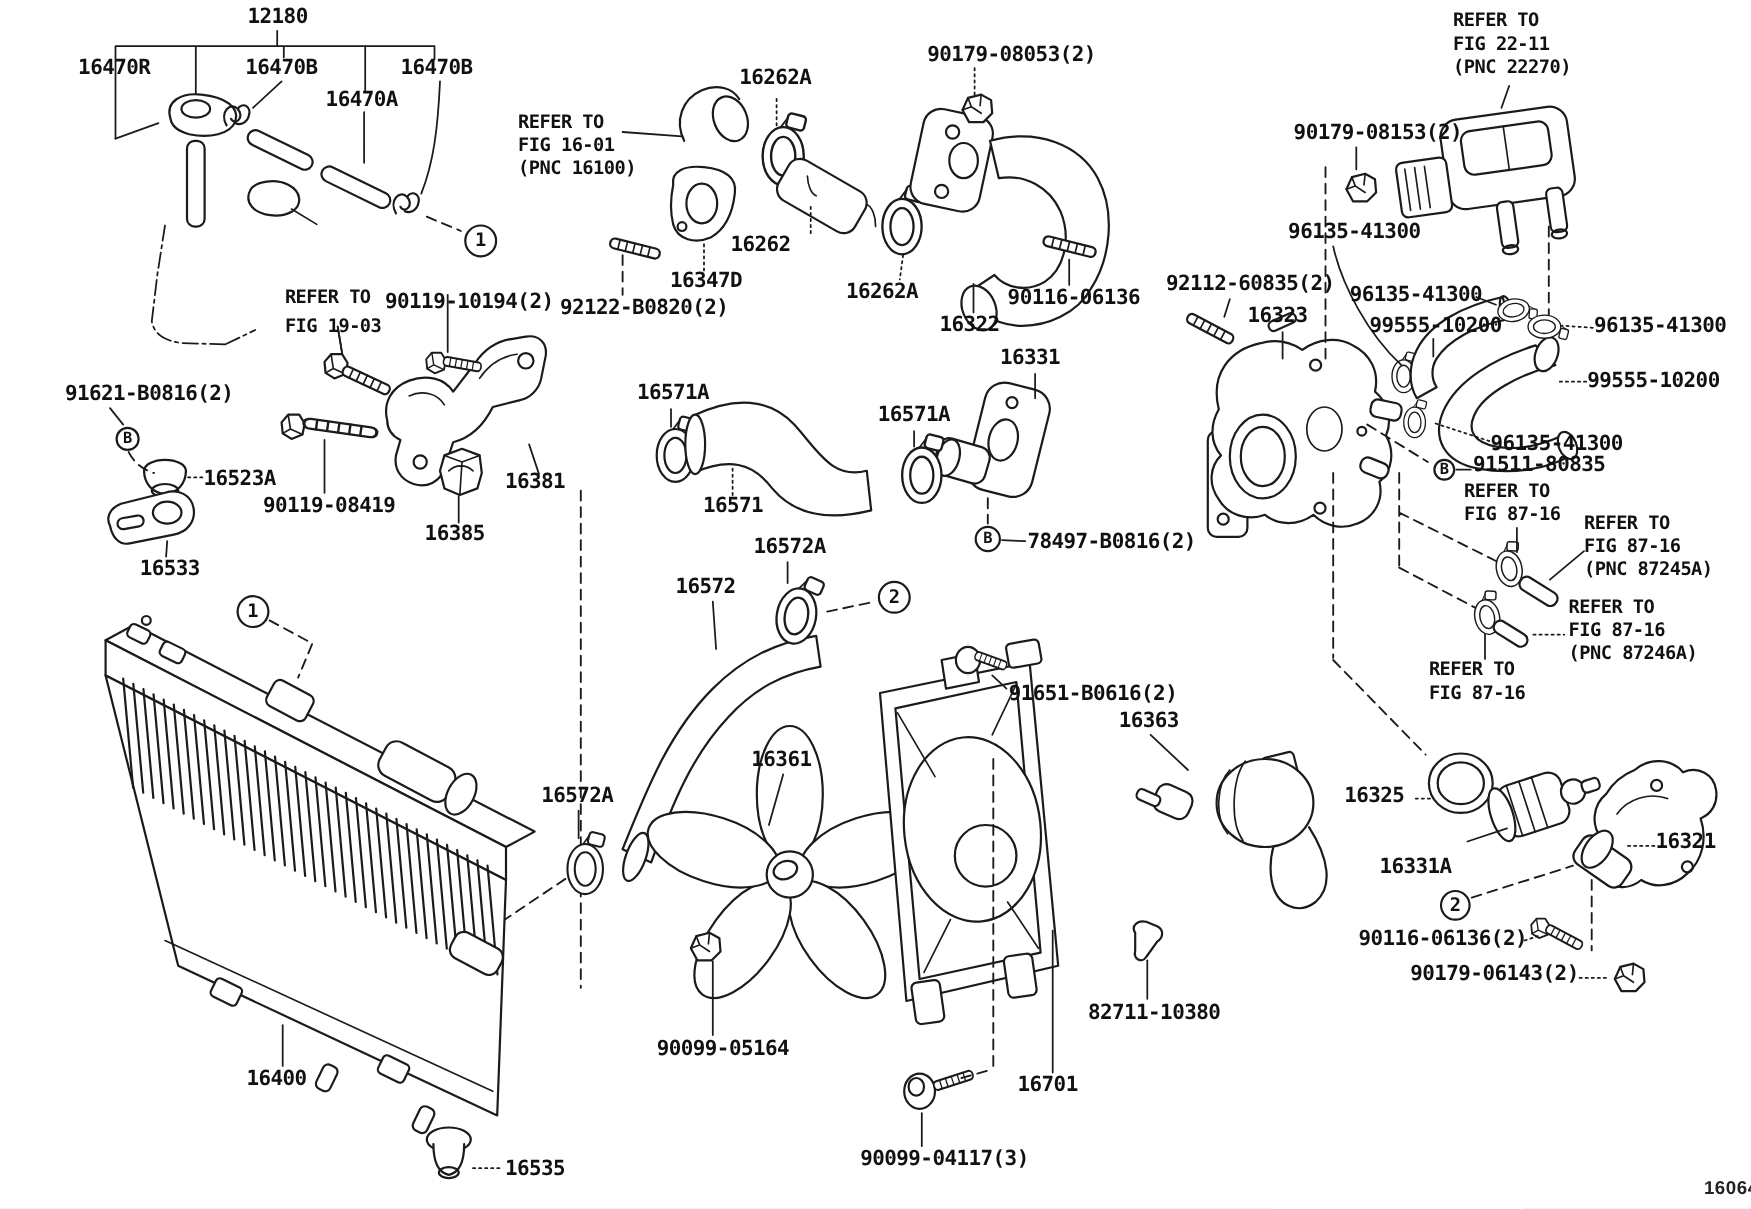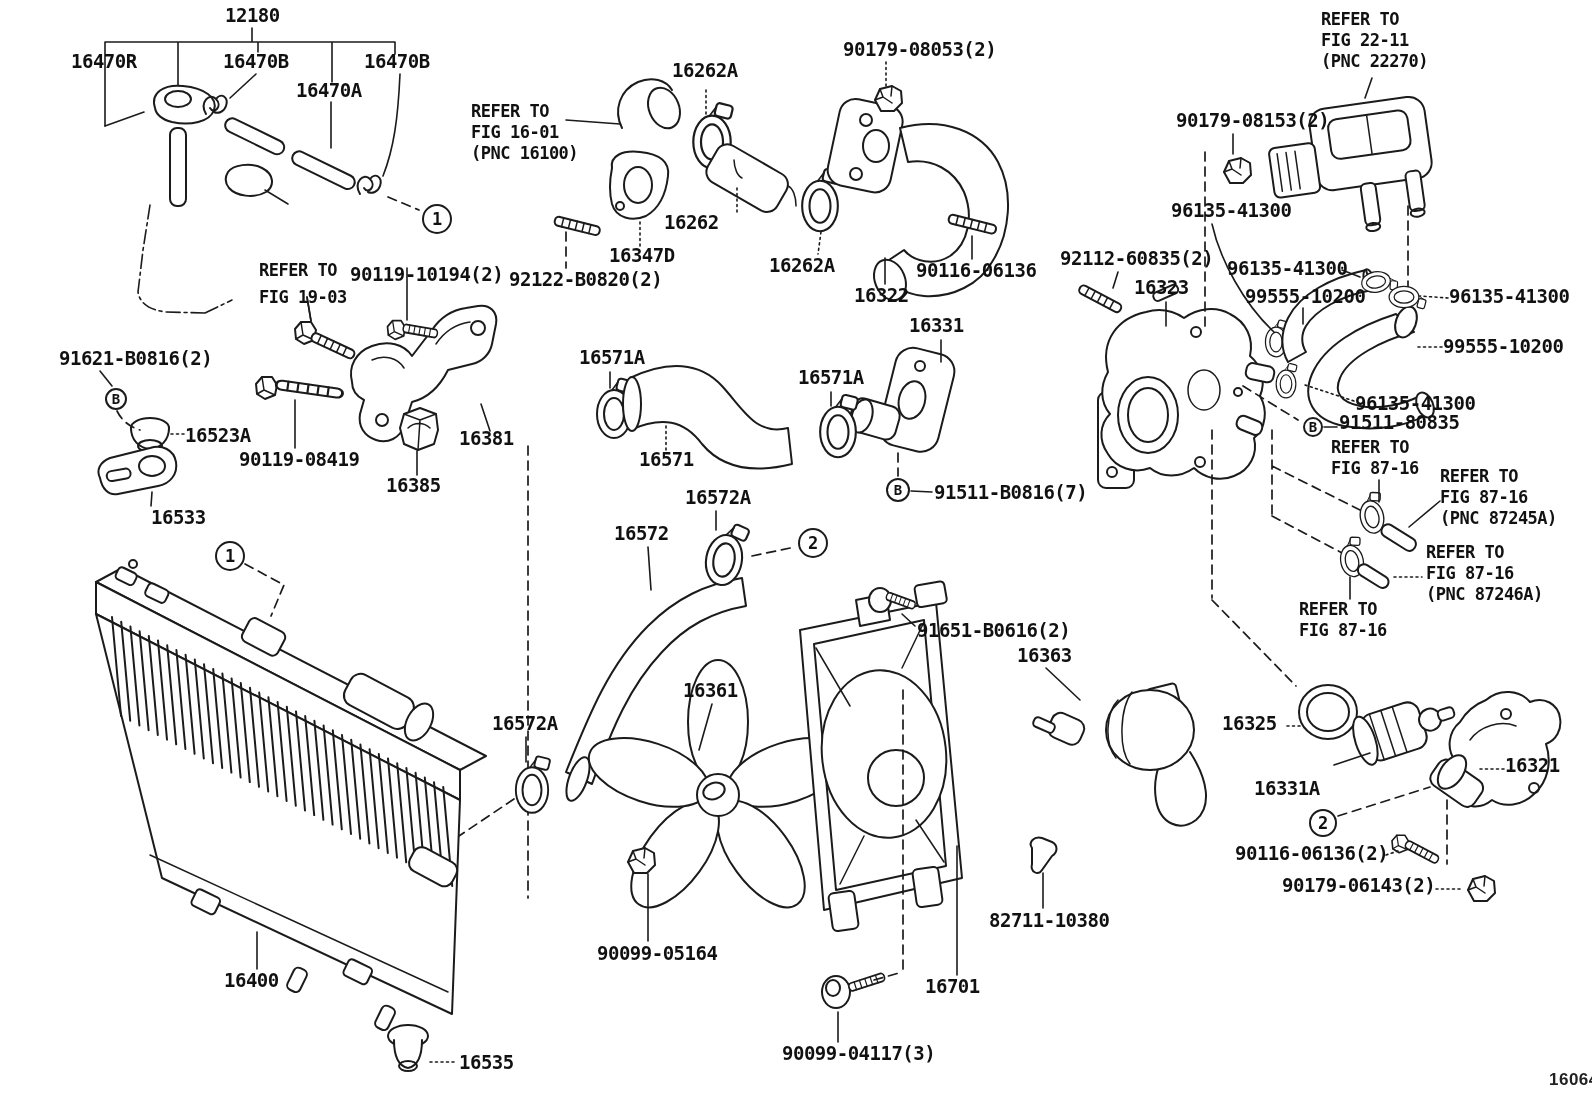--- a/index.html
+++ b/index.html
@@ -385,28 +385,28 @@
       <div class="lbl ref" style="left: 1426px; top: 565px;">FIG 87-16</div>
       <div class="lbl ref" style="left: 1426px; top: 586px;">(PNC 87246A)</div>
       <div class="lbl ref" style="left: 1299px; top: 601px;">REFER TO</div>
       <div class="lbl ref" style="left: 1299px; top: 622px;">FIG 87-16</div>
       <div class="lbl ref" style="left: 259px; top: 262px;">REFER TO</div>
       <div class="lbl ref" style="left: 259px; top: 289px;">FIG 19-03</div>
       <div class="lbl pn" style="left: 350px; top: 233px; margin-top: 32px;">90119-10194(2)</div>
       <div class="lbl pn" style="left: 59px; top: 349px;">91621-B0816(2)</div>
       <div class="lbl pn" style="left: 185px; top: 426px;">16523A</div>
       <div class="lbl pn" style="left: 239px; top: 450px;">90119-08419</div>
-      <div class="lbl pn" style="left: 127px; top: 508px; margin-left: 24px;">16533</div>
+      <div class="lbl pn" style="left: 127px; top: 508px;">16533</div>
       <div class="lbl pn" style="left: 459px; top: 429px;">16381</div>
       <div class="lbl pn" style="left: 386px; top: 476px;">16385</div>
       <div class="lbl pn" style="left: 579px; top: 348px;">16571A</div>
       <div class="lbl pn" style="left: 639px; top: 450px;">16571</div>
       <div class="lbl pn" style="left: 798px; top: 368px;">16571A</div>
       <div class="lbl pn" style="left: 909px; top: 316px;">16331</div>
-      <div class="lbl pn" style="left: 934px; top: 483px;">91511-B0816(7)</div>
+      <div class="lbl pn" style="left: 934px; top: 483px;">78497-B0816(2)</div>
       <div class="lbl pn" style="left: 685px; top: 488px;">16572A</div>
       <div class="lbl pn" style="left: 614px; top: 524px;">16572</div>
       <div class="lbl pn" style="left: 492px; top: 714px;">16572A</div>
       <div class="lbl pn" style="left: 683px; top: 681px; text-align: right;">16361</div>
       <div class="lbl pn" style="left: 917px; top: 621px;">91651-B0616(2)</div>
       <div class="lbl pn" style="left: 1017px; top: 646px;">16363</div>
       <div class="lbl pn" style="left: 1222px; top: 714px;">16325</div>
       <div class="lbl pn" style="left: 1254px; top: 755px; margin-top: 24px;">16331A</div>
       <div class="lbl pn" style="left: 1505px; top: 756px;">16321</div>
       <div class="lbl pn" style="left: 1235px; top: 844px;">90116-06136(2)</div>

